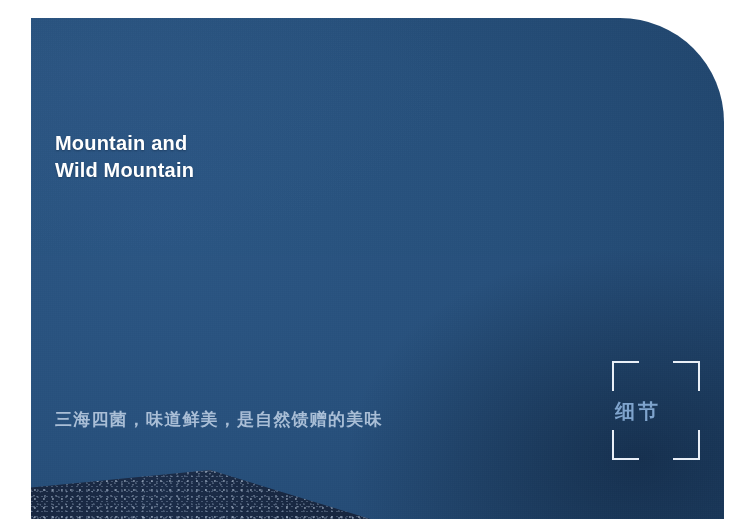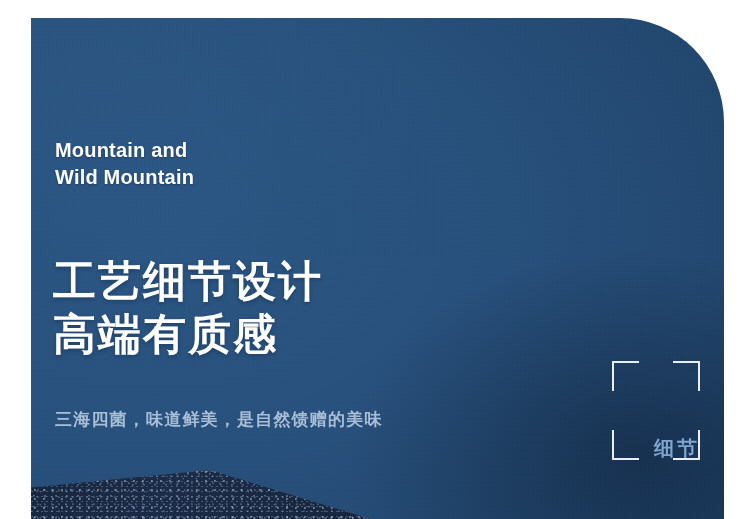--- a/index.html
+++ b/index.html
@@ -77,21 +77,21 @@
     color: transparent;
     -webkit-text-fill-color: transparent;
     z-index: 3;
     user-select: none;
   }
 
   
   .eyebrow {
     position: absolute;
     left: 55px;
-    top: 137px;
+    top: 130px;
     z-index: 4;
     color: #ffffff;
     font-size: 20px;
     font-weight: 700;
     line-height: 1.33;
     letter-spacing: .2px;
     text-shadow: 0 1px 2px rgba(5,20,40,.35);
   }
   .eyebrow .l { display: block; white-space: nowrap; }
 
@@ -141,27 +141,26 @@
     border: 0 solid #e9eff7;
   }
   .badge .c-tl { left: 0;  top: 0;  border-left-width: 2px; border-top-width: 2px; }
   .badge .c-tr { right: 0; top: 0;  border-right-width: 2px; border-top-width: 2px; }
   .badge .c-bl { left: 0;  bottom: 0; border-left-width: 2px; border-bottom-width: 2px; }
   .badge .c-br { right: 0; bottom: 0; border-right-width: 2px; border-bottom-width: 2px; }
   .badge .badge-text {
     position: absolute;
     left: 0; right: 0; top: 50%;
     transform: translateY(-50%);
-    text-align: right;
+    text-align: left;
     color: #7fa4cd;
     font-size: 20px;
     font-weight: 700;
     line-height: 1.45;
     letter-spacing: 3px;
-    margin-top: 37px;
   }
   .badge .badge-text .l { display: block; padding-left: 3px; }
 
   
   .product {
     position: absolute;
     left: -60px;
     top: 452px;
     width: 460px;
     height: 130px;
@@ -204,24 +203,20 @@
     </div>
 
   </div>
 
 
   <div class="eyebrow">
     <span class="l">Mountain and</span>
     <span class="l">Wild Mountain</span>
   </div>
 
-  <div class="headline">
-    <span class="l">工艺细节设计</span>
-    <span class="l">高端有质感</span>
-  </div>
 
   <div class="subtitle">三海四菌，味道鲜美，是自然馈赠的美味</div>
 
   <div class="badge">
     <span class="corner c-tl"></span>
     <span class="corner c-tr"></span>
     <span class="corner c-bl"></span>
     <span class="corner c-br"></span>
     <div class="badge-text">
       <span class="l">细节</span>

